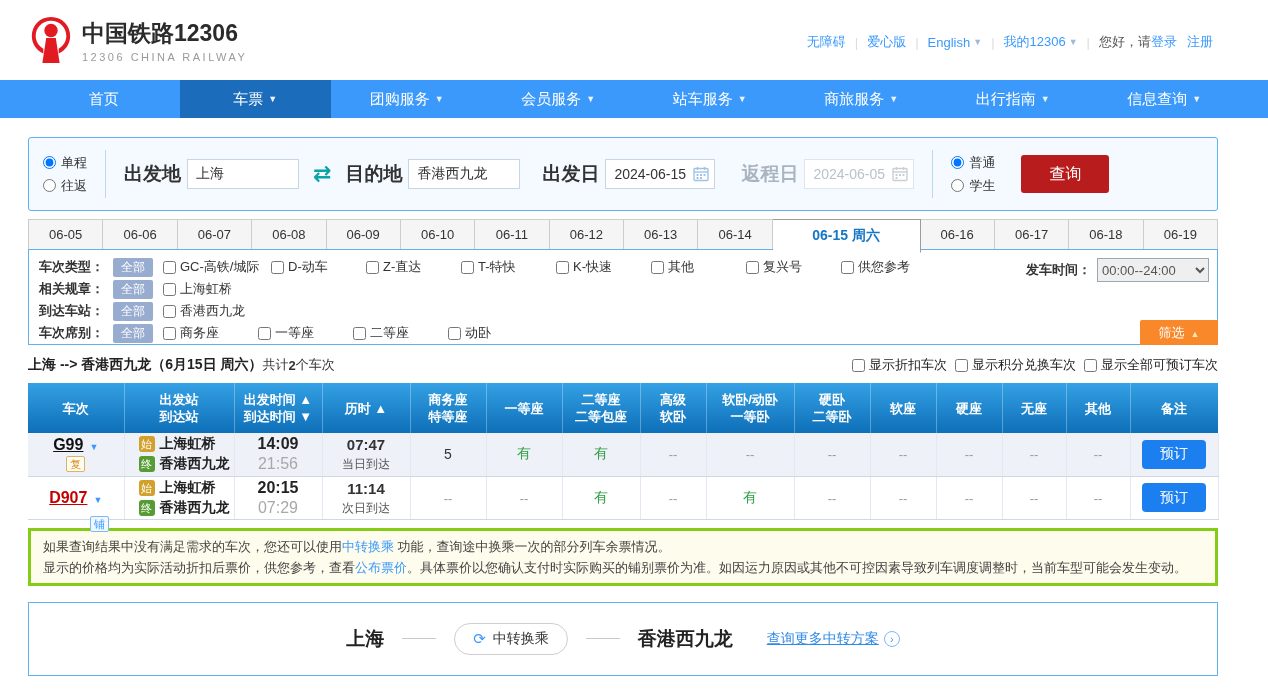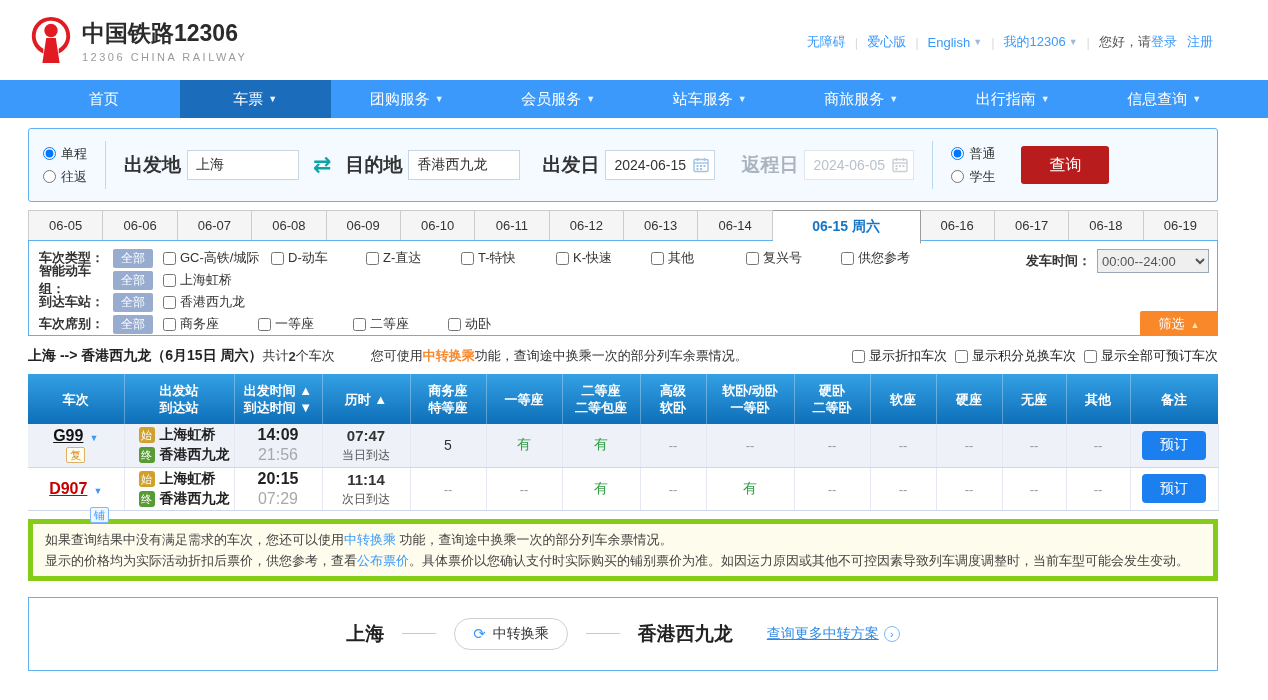--- a/index.html
+++ b/index.html
@@ -26,21 +26,21 @@
   
   .nav { height:38px; background:#3b99fc; }
   .nav-inner { width:1212px; margin-left:28px; display:flex; height:100%; }
   .nav-item { flex:1; display:flex; align-items:center; justify-content:center; color:#fff; font-size:15px; cursor:pointer; }
   .nav-item .nav-caret { font-size:9px; margin-left:5px; color:#e8f3ff; }
   .nav-item.active { background:#1b6cbb; }
 
   .content { width:1190px; margin-left:28px; }
 
   
-  .query-box { margin-top:10px; height:74px; border:1px solid #5fb1ef; background:#f4faff; border-radius:3px;
+  .query-box { margin-top:19px; height:74px; border:1px solid #5fb1ef; background:#f4faff; border-radius:3px;
                display:flex; align-items:center; }
   .trip-radios { margin-left:14px; display:flex; flex-direction:column; gap:5px; font-size:13px; color:#333; }
   .radio-line { display:flex; align-items:center; gap:5px; }
   .vdiv { width:1px; height:48px; background:#bcd8ee; margin:0 18px; }
   .fld-label { font-size:19px; font-weight:bold; color:#333; margin-right:6px; white-space:nowrap; }
   .fld-label.dim { color:#aab4bf; font-weight:bold; }
   .txt-input { width:112px; height:30px; border:1px solid #c8d6e4; background:#fff; padding:0 8px; font-size:14px; color:#333; outline:none; }
   .date-wrap { position:relative; display:inline-block; }
   .date-wrap input { width:110px; padding-right:26px; }
   .date-wrap .cal { position:absolute; right:6px; top:7px; }
@@ -101,21 +101,21 @@
   .t-dep { font-size:16px; font-weight:bold; color:#222; line-height:20px; }
   .t-arr { font-size:16px; color:#a8a8a8; line-height:20px; }
   .dur { font-size:15px; font-weight:bold; color:#333; line-height:20px; }
   .dur-note { font-size:12px; color:#555; line-height:18px; }
   .seat-val { color:#333; }
   .seat-val.avail { color:#2f9e44; }
   .seat-val.none { color:#999; font-size:13px; }
   .book-btn { width:64px; height:29px; background:#1b7ff0; color:#fff; border:none; border-radius:4px; font-size:14px; cursor:pointer; }
 
   
-  .notice { margin-top:8px; background:#fefcec; border:5px solid #84cc16; padding:5px 12px; font-size:13px; color:#444; line-height:21px; }
+  .notice { margin-top:8px; background:#fefcec; border:3px solid #84cc16; padding:5px 12px; font-size:13px; color:#444; line-height:21px; }
   .notice a { color:#3b99fc; text-decoration:none; }
 
   
   .transfer-box { margin-top:16px; height:74px; border:1px solid #5fb1ef; display:flex; align-items:center; justify-content:center; gap:18px; }
   .big-city { font-size:19px; font-weight:bold; color:#222; }
   .dashline { width:34px; height:1px; background:#c9c9c9; }
   .pill { display:flex; align-items:center; gap:7px; border:1px solid #cfcfcf; border-radius:17px; padding:6px 18px; background:#fff; cursor:pointer; }
   .pill .circ-arrow { color:#3b99fc; font-size:15px; }
   .pill-label { font-size:14px; color:#333; }
   .more-link { color:#2e8ae6; font-size:14px; text-decoration:underline; margin-left:16px; cursor:pointer; }
@@ -304,21 +304,21 @@
       <label class="f-opt">
           <input type="checkbox" style="">
           <span>复兴号</span>
         </label>
       <label class="f-opt">
           <input type="checkbox" style="">
           <span>供您参考</span>
         </label>
     </div>
     <div class="f-row">
-      <span class="f-label">智能动车组：</span>
+      <span class="f-label">相关规章：</span>
       <span class="all-badge">全部</span>
       <label class="f-opt">
           <input type="checkbox" style="">
           <span>上海虹桥</span>
         </label>
     </div>
     <div class="f-row">
       <span class="f-label">到达车站：</span>
       <span class="all-badge">全部</span>
       <label class="f-opt">
@@ -353,23 +353,20 @@
       </select>
     </div>
     <button class="filter-btn"><span>筛选</span><span class="up">▲</span></button>
   </div>
 
   <div class="summary">
     <span class="route-bold">上海 --&gt; 香港西九龙（6月15日 周六）</span>
     <span>共计</span>
     <span class="count-num">2</span>
     <span>个车次</span>
-    <span class="tip">
-      <span>您可使用</span><span class="hl">中转换乘</span><span>功能，查询途中换乘一次的部分列车余票情况。</span>
-    </span>
     <span class="show-checks">
       <label>
           <input type="checkbox" style="">
           <span>显示折扣车次</span>
         </label>
       <label>
           <input type="checkbox" style="">
           <span>显示积分兑换车次</span>
         </label>
       <label>

